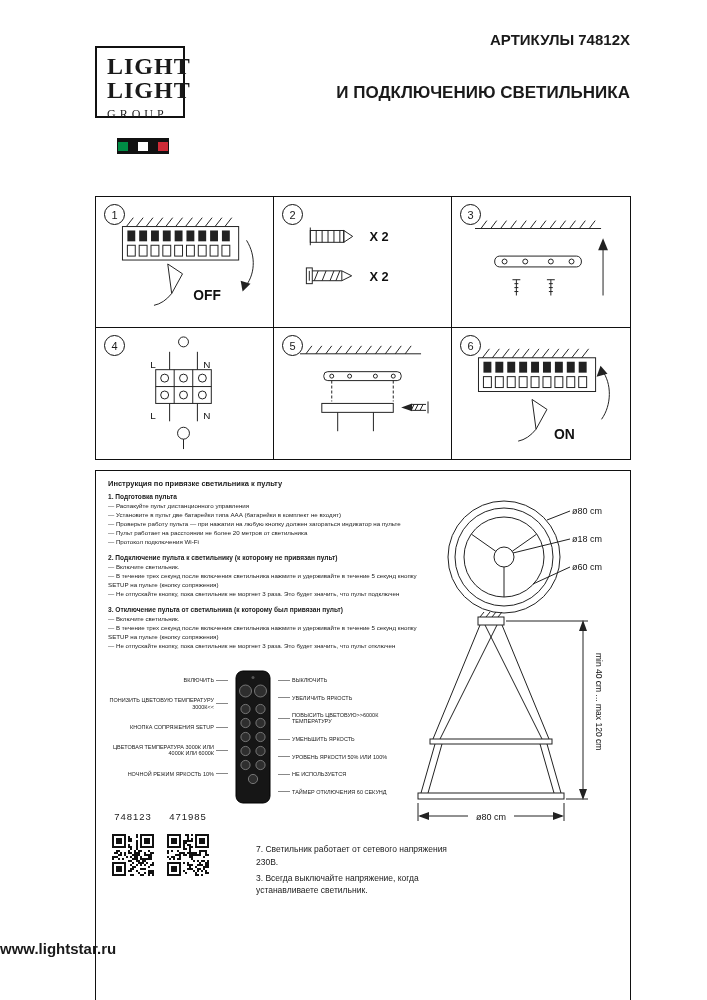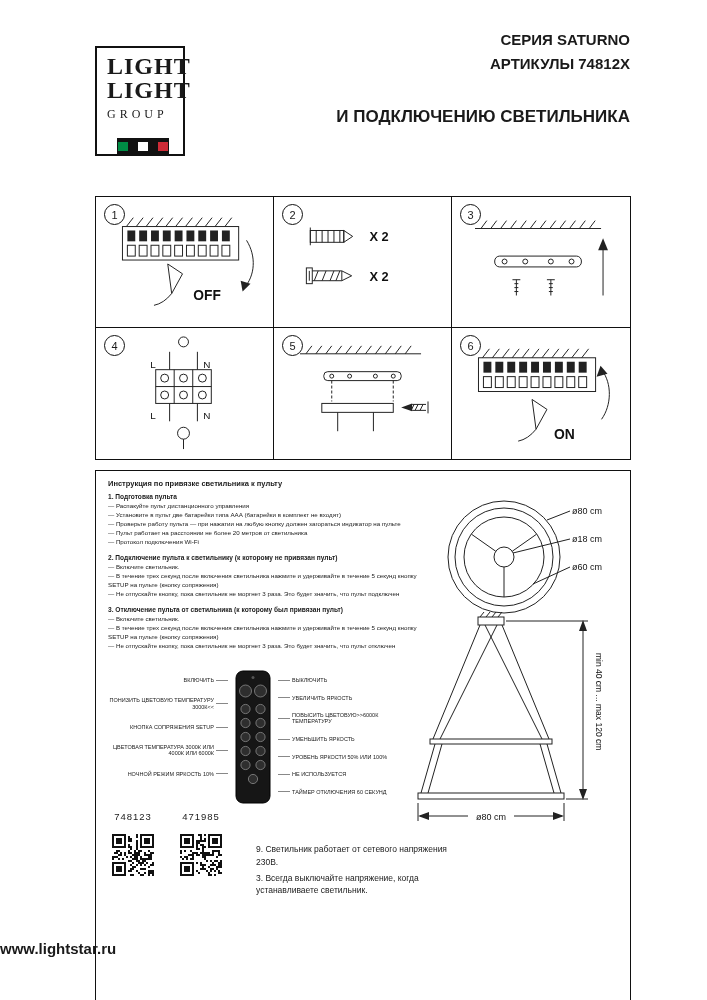--- a/index.html
+++ b/index.html
@@ -1,21 +1,21 @@
 <!DOCTYPE html>
 <html><head>
 <meta charset="utf-8">
 <style>
   *{margin:0;padding:0;box-sizing:border-box}
   html,body{background:#fff}
   body{width:707px;height:1000px;position:relative;font-family:"Liberation Sans",sans-serif;color:#1a1a1a;overflow:hidden}
   svg text{font-family:"Liberation Sans",sans-serif;fill:#111}
 
   
-  .logo-frame{position:absolute;left:95px;top:46px;width:90px;height:110px;border:2px solid #111;padding:7px 6px 0 10px}
+  .logo-frame{position:absolute;left:95px;top:46px;width:90px;height:72px;border:2px solid #111;padding:7px 6px 0 10px}
   .logo-line{font-family:"Liberation Serif",serif;font-weight:bold;font-size:24px;line-height:.98;letter-spacing:1px}
   .logo-group{font-family:Liberation Serif, serif;font-size:12px;letter-spacing:4px;margin-top:5px}
   .logo-flag{position:absolute;left:117px;top:138px;width:52px;height:16px;display:flex;border:1px solid #111;border-top:4px solid #111;border-bottom:3px solid #111}
   .logo-flag span{flex:1}
   .flag-bar{flex:0 0 3px;background:#111}
   .header-right{position:absolute;right:77px;top:28px;text-align:right}
   .hr-series{font-size:15px;font-weight:bold;line-height:1.6}
   .hr-title{font-size:17px;font-weight:bold;line-height:1.5;margin-top:28px}
 
   
@@ -37,21 +37,21 @@
   .remote-zone{position:absolute;left:6px;top:198px;width:318px;display:flex;align-items:flex-start}
   .rcol{display:flex;flex-direction:column;justify-content:space-between}
   .rcol-left{width:128px;height:100px;margin-top:8px}
   .rcol-right{width:138px;height:118px;margin-top:8px}
   .rlabel{display:flex;align-items:center;font-size:5.5px;line-height:1.15}
   .rcol-left .rtxt{flex:1;text-align:right}
   .rcol-right .rtxt{flex:1;text-align:left}
   .lead{flex:0 0 12px;border-top:1px solid #888;margin:0 2px}
   .remote-svg{flex:0 0 46px}
 
-  .models{position:absolute;left:16px;top:340px;display:flex;gap:26px}
+  .models{position:absolute;left:16px;top:340px;display:flex;gap:13px}
   .model{display:flex;flex-direction:column;align-items:center}
   .model-num{font-size:9.5px;letter-spacing:1px;margin-bottom:12px}
   .qr{width:42px;height:42px}
 
   .notes{position:absolute;left:160px;top:372px;width:212px;font-size:8.5px;line-height:1.5}
   .note{margin-bottom:3px}
 
   .topview{position:absolute;left:316px;top:6px}
   .sideview{position:absolute;left:294px;top:140px}
 
@@ -67,21 +67,20 @@
 </div>
 <div class="logo-flag">
   <span style="background:#008C45"></span>
     <span class="flag-bar"></span>
   <span style="background:#ffffff"></span>
     <span class="flag-bar"></span>
   <span style="background:#CE2B37"></span>
 </div>
 
 <div class="header-right">
-  <div class="hr-series">СЕРИЯ SATURNO</div>
   <div class="hr-series">АРТИКУЛЫ 74812X</div>
   <div class="hr-title">
     <div>И ПОДКЛЮЧЕНИЮ СВЕТИЛЬНИКА</div>
   </div>
 </div>
 
 <div class="steps">
 
   <div class="cell">
     <div class="stepnum">1</div>
@@ -363,21 +362,21 @@
     </div>
     <div class="model">
       <div class="model-num">471985</div>
       <div class="qr"><svg viewBox="0 0 21 21" width="42" height="42">
             <path d="M9 0h1v1h-1zM10 0h1v1h-1zM12 0h1v1h-1zM10 1h1v1h-1zM10 2h1v1h-1zM12 2h1v1h-1zM8 3h1v1h-1zM9 3h1v1h-1zM10 3h1v1h-1zM11 3h1v1h-1zM12 3h1v1h-1zM8 4h1v1h-1zM9 4h1v1h-1zM8 5h1v1h-1zM10 5h1v1h-1zM11 5h1v1h-1zM8 6h1v1h-1zM11 6h1v1h-1zM12 6h1v1h-1zM8 7h1v1h-1zM9 7h1v1h-1zM11 7h1v1h-1zM0 8h1v1h-1zM2 8h1v1h-1zM5 8h1v1h-1zM11 8h1v1h-1zM16 8h1v1h-1zM17 8h1v1h-1zM18 8h1v1h-1zM19 8h1v1h-1zM0 9h1v1h-1zM6 9h1v1h-1zM7 9h1v1h-1zM8 9h1v1h-1zM10 9h1v1h-1zM11 9h1v1h-1zM12 9h1v1h-1zM13 9h1v1h-1zM14 9h1v1h-1zM16 9h1v1h-1zM19 9h1v1h-1zM4 10h1v1h-1zM5 10h1v1h-1zM6 10h1v1h-1zM8 10h1v1h-1zM9 10h1v1h-1zM11 10h1v1h-1zM12 10h1v1h-1zM13 10h1v1h-1zM14 10h1v1h-1zM15 10h1v1h-1zM16 10h1v1h-1zM19 10h1v1h-1zM20 10h1v1h-1zM0 11h1v1h-1zM2 11h1v1h-1zM3 11h1v1h-1zM6 11h1v1h-1zM11 11h1v1h-1zM12 11h1v1h-1zM18 11h1v1h-1zM1 12h1v1h-1zM3 12h1v1h-1zM5 12h1v1h-1zM6 12h1v1h-1zM12 12h1v1h-1zM13 13h1v1h-1zM15 13h1v1h-1zM17 13h1v1h-1zM18 13h1v1h-1zM20 13h1v1h-1zM8 14h1v1h-1zM10 14h1v1h-1zM16 14h1v1h-1zM19 14h1v1h-1zM20 14h1v1h-1zM10 15h1v1h-1zM11 15h1v1h-1zM12 15h1v1h-1zM15 15h1v1h-1zM16 15h1v1h-1zM17 15h1v1h-1zM19 15h1v1h-1zM20 15h1v1h-1zM11 16h1v1h-1zM14 16h1v1h-1zM18 16h1v1h-1zM19 16h1v1h-1zM20 16h1v1h-1zM10 17h1v1h-1zM11 17h1v1h-1zM12 17h1v1h-1zM15 17h1v1h-1zM16 17h1v1h-1zM18 17h1v1h-1zM8 18h1v1h-1zM13 18h1v1h-1zM15 18h1v1h-1zM17 18h1v1h-1zM19 18h1v1h-1zM9 19h1v1h-1zM14 19h1v1h-1zM19 19h1v1h-1zM20 19h1v1h-1zM14 20h1v1h-1zM15 20h1v1h-1zM17 20h1v1h-1zM0 0h7v7h-7z M1 1h5v5h-5z M2 2h3v3h-3zM14 0h7v7h-7z M15 1h5v5h-5z M16 2h3v3h-3zM0 14h7v7h-7z M1 15h5v5h-5z M2 16h3v3h-3z" fill="#111" fill-rule="evenodd"></path>
           </svg></div>
     </div>
   </div>
 
   <div class="notes">
-      <div class="note">9. Светильник работает от сетевого напряжения 230В.</div>
+      <div class="note">7. Светильник работает от сетевого напряжения 230В.</div>
       <div class="note">3. Всегда выключайте напряжение, когда устанавливаете светильник.</div>
     </div>
 
   <svg class="topview" width="218" height="158" viewBox="0 0 218 158">
     <g stroke="#222" fill="none">
       <circle cx="92" cy="80" r="56"></circle>
       <circle cx="92" cy="80" r="49"></circle>
       <circle cx="92" cy="80" r="40"></circle>
       <circle cx="92" cy="80" r="10"></circle>
       <line x1="92" y1="90" x2="92" y2="120"></line>

